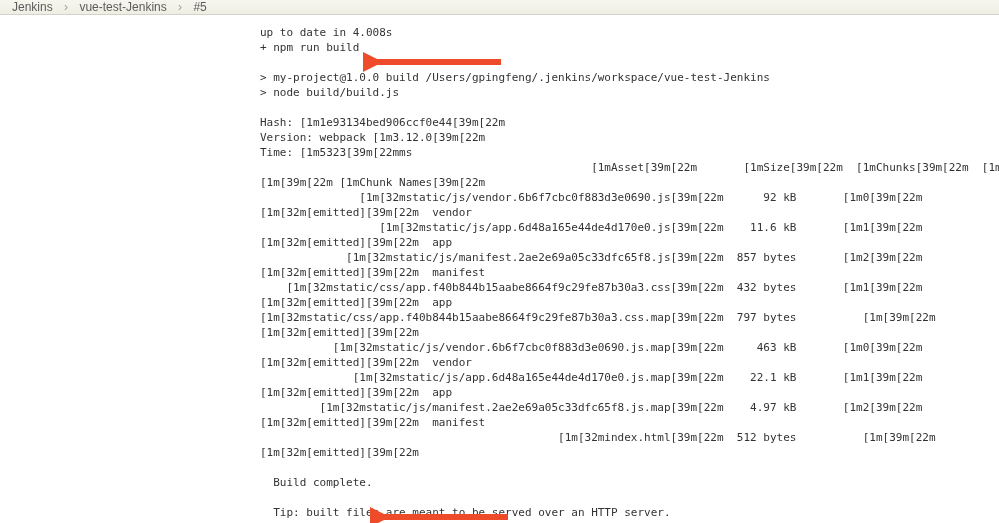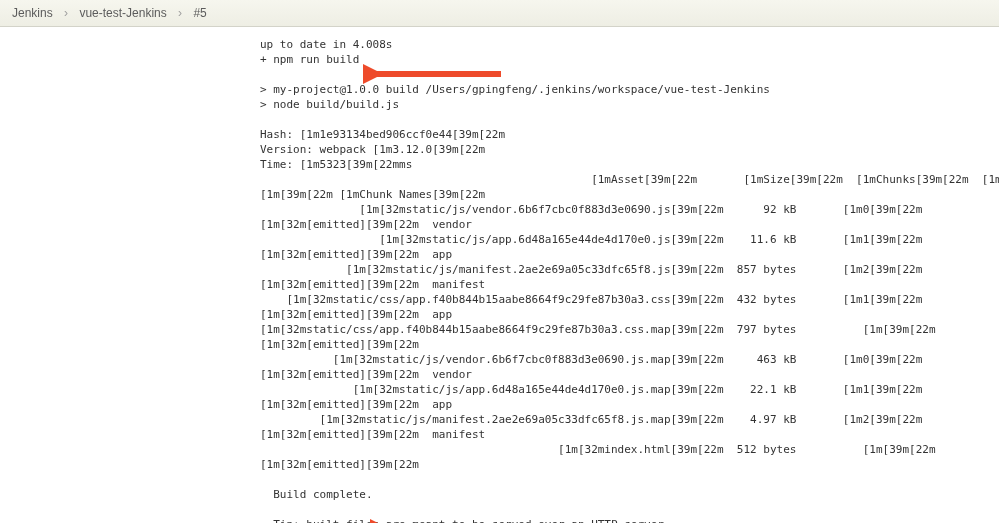--- a/index.html
+++ b/index.html
@@ -6,21 +6,21 @@
   body {
     font-family: Helvetica, Arial, sans-serif;
     font-size: 12px;
     background: #ffffff;
     width: 999px;
     overflow: hidden;
   }
   .breadcrumb {
     background: linear-gradient(#f6f6ee, #eeeee4);
     border-bottom: 1px solid #d3d3c9;
-    padding: 6px 12px;
+    padding: 0 12px;
     color: #5c5c5c;
     font-size: 12px;
   }
   .breadcrumb a { color: #5c5c5c; text-decoration: none; }
   .breadcrumb .sep { color: #a0a0a0; margin: 0 8px; }
   .console-wrap { padding: 10px 0 10px 260px; position: relative; }
   pre.console {
     font-family: "Menlo", "Monaco", "Consolas", monospace;
     font-size: 11px;
     line-height: 15px;

